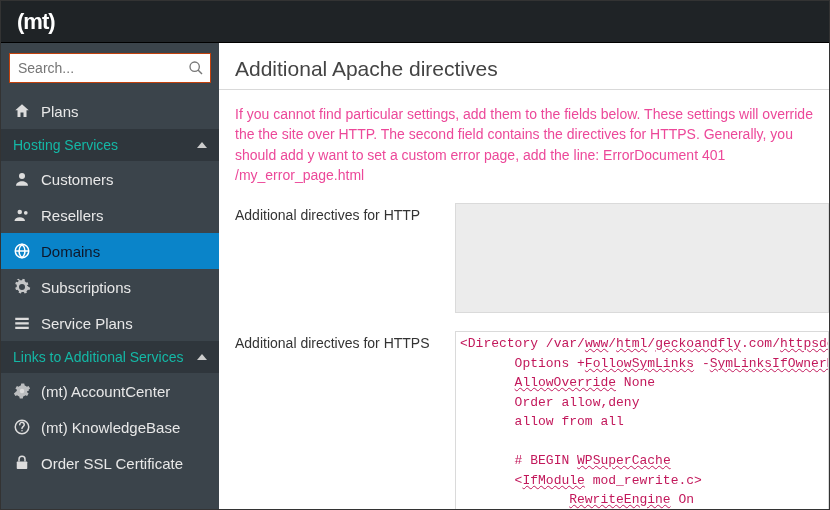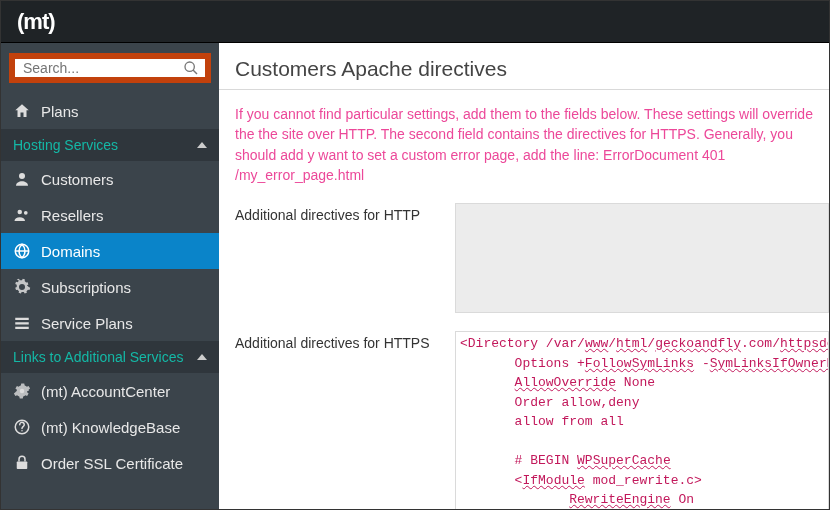--- a/index.html
+++ b/index.html
@@ -2,27 +2,27 @@
 <html><head>
 <meta charset="utf-8">
 <style>
   * { box-sizing: border-box; margin: 0; padding: 0; }
   body { font-family: "Segoe UI", Arial, sans-serif; font-size: 14px; width: 830px; height: 510px; overflow: hidden; background: #fff; border: 1px solid #333; }
   .topbar { background: #1f2326; height: 42px; display: flex; align-items: center; padding: 0 16px; border-bottom: 1px solid #000; }
   .logo { color: #fff; font-size: 22px; font-weight: bold; letter-spacing: -1px; }
   .main { display: flex; height: calc(510px - 42px); }
   .sidebar { width: 218px; background: #3b444b; color: #e6e6e6; display: flex; flex-direction: column; }
   .search-wrap { padding: 10px 8px; background: #3b444b; }
-  .search { position: relative; background: #fff; border: 6px solid #c2410c; height: 30px; display: flex; align-items: center; }
+  .search { position: relative; background: #fff; border: 1px solid #c2410c; height: 30px; display: flex; align-items: center; }
   .search input { border: none; outline: none; width: 100%; padding: 0 28px 0 8px; font-size: 14px; color: #555; background: transparent; }
   .search .sicon { position: absolute; right: 6px; top: 50%; transform: translateY(-50%); color: #888; }
   .nav-item { display: flex; align-items: center; padding: 9px 12px; gap: 10px; cursor: pointer; font-size: 15px; color: #e8e8e8; }
   .nav-item .icon { width: 18px; height: 18px; display: inline-flex; align-items: center; justify-content: center; color: #ddd; flex-shrink: 0; }
   .nav-section { display: flex; align-items: center; justify-content: space-between; padding: 8px 12px; background: #2f363c; font-size: 14px; color: #14b8a6; cursor: pointer; }
-  .nav-item.active { background: #0a84c9; color: #ffffff; }
+  .nav-item.active { background: #0a84c9; color: #0f172a; }
   .nav-item.active .icon { color: #fff; }
   .content { flex: 1; padding: 14px 0 0 16px; overflow: hidden; background: #fff; }
   .ctitle { font-size: 21px; color: #444; margin-bottom: 8px; }
   .ctitle-sep { border-top: 1px solid #d9d9d9; margin: 4px 0 14px -16px; width: calc(100% + 16px); }
   .desc { color: #ec4899; font-size: 14px; line-height: 1.45; margin-bottom: 18px; }
   .field-row { display: flex; align-items: flex-start; margin-bottom: 18px; }
   .field-label { width: 220px; color: #333; font-size: 14px; padding-top: 4px; flex-shrink: 0; }
   .textarea { flex: 1; min-height: 110px; background: #ececec; border: 1px solid #dadada; }
   .codebox { flex: 1; background: #fff; border: 1px solid #dadada; font-family: "Consolas","Courier New",monospace; font-size: 13px; line-height: 1.5; color: #c2185b; padding: 2px 4px; white-space: pre; overflow: hidden; }
   .codebox .plain { color: #c2185b; }
@@ -150,21 +150,21 @@
             <rect x="5" y="10" width="14" height="10" rx="1"></rect>
             <path d="M8 10V7a4 4 0 118 0v3" fill="none" stroke="#ddd" stroke-width="2"></path>
           </svg>
       </span>
       <span>Order SSL Certificate</span>
     </div>
 
   </div>
 
   <div class="content">
-    <div class="ctitle">Customers Apache directives</div>
+    <div class="ctitle">Additional Apache directives</div>
     <div class="ctitle-sep"></div>
     <div class="desc">If you cannot find particular settings, add them to the fields below. These settings will override the the site over HTTP. The second field contains the directives for HTTPS. Generally, you should add y want to set a custom error page, add the line: ErrorDocument 401 /my_error_page.html</div>
 
     <div class="field-row">
       <div class="field-label">Additional directives for HTTP</div>
       <div class="textarea"></div>
     </div>
 
     <div class="field-row">
       <div class="field-label">Additional directives for HTTPS</div>

